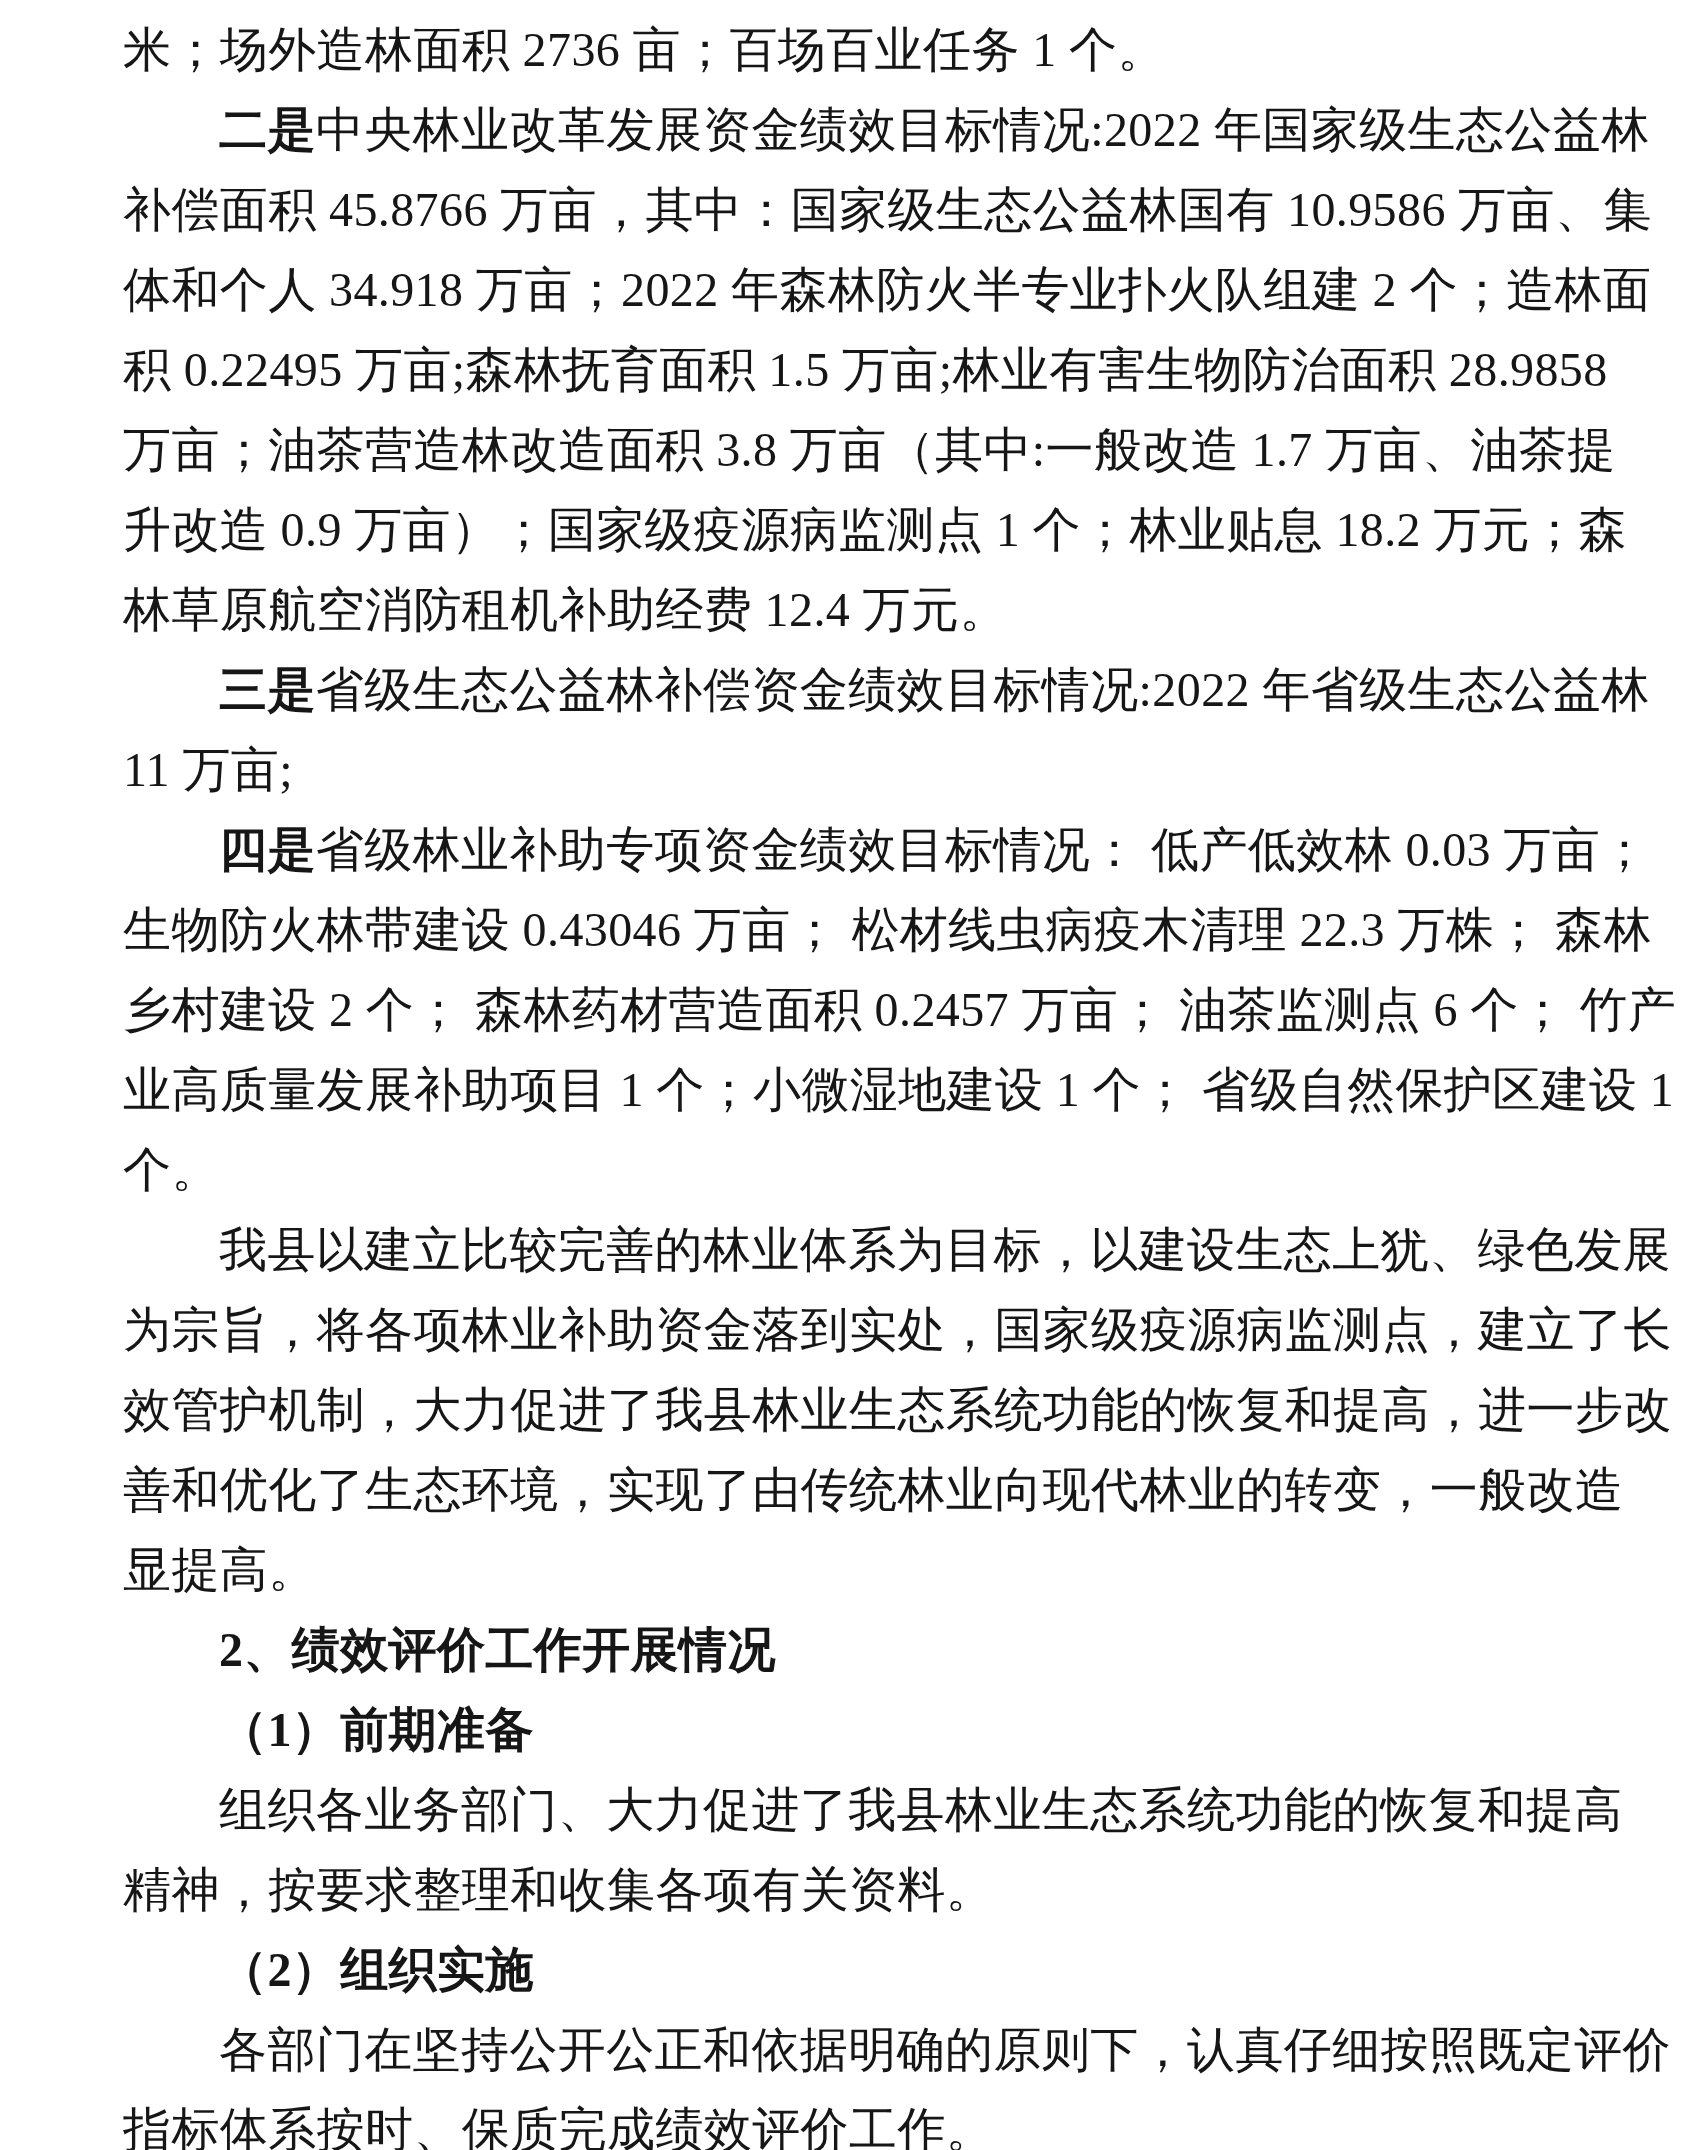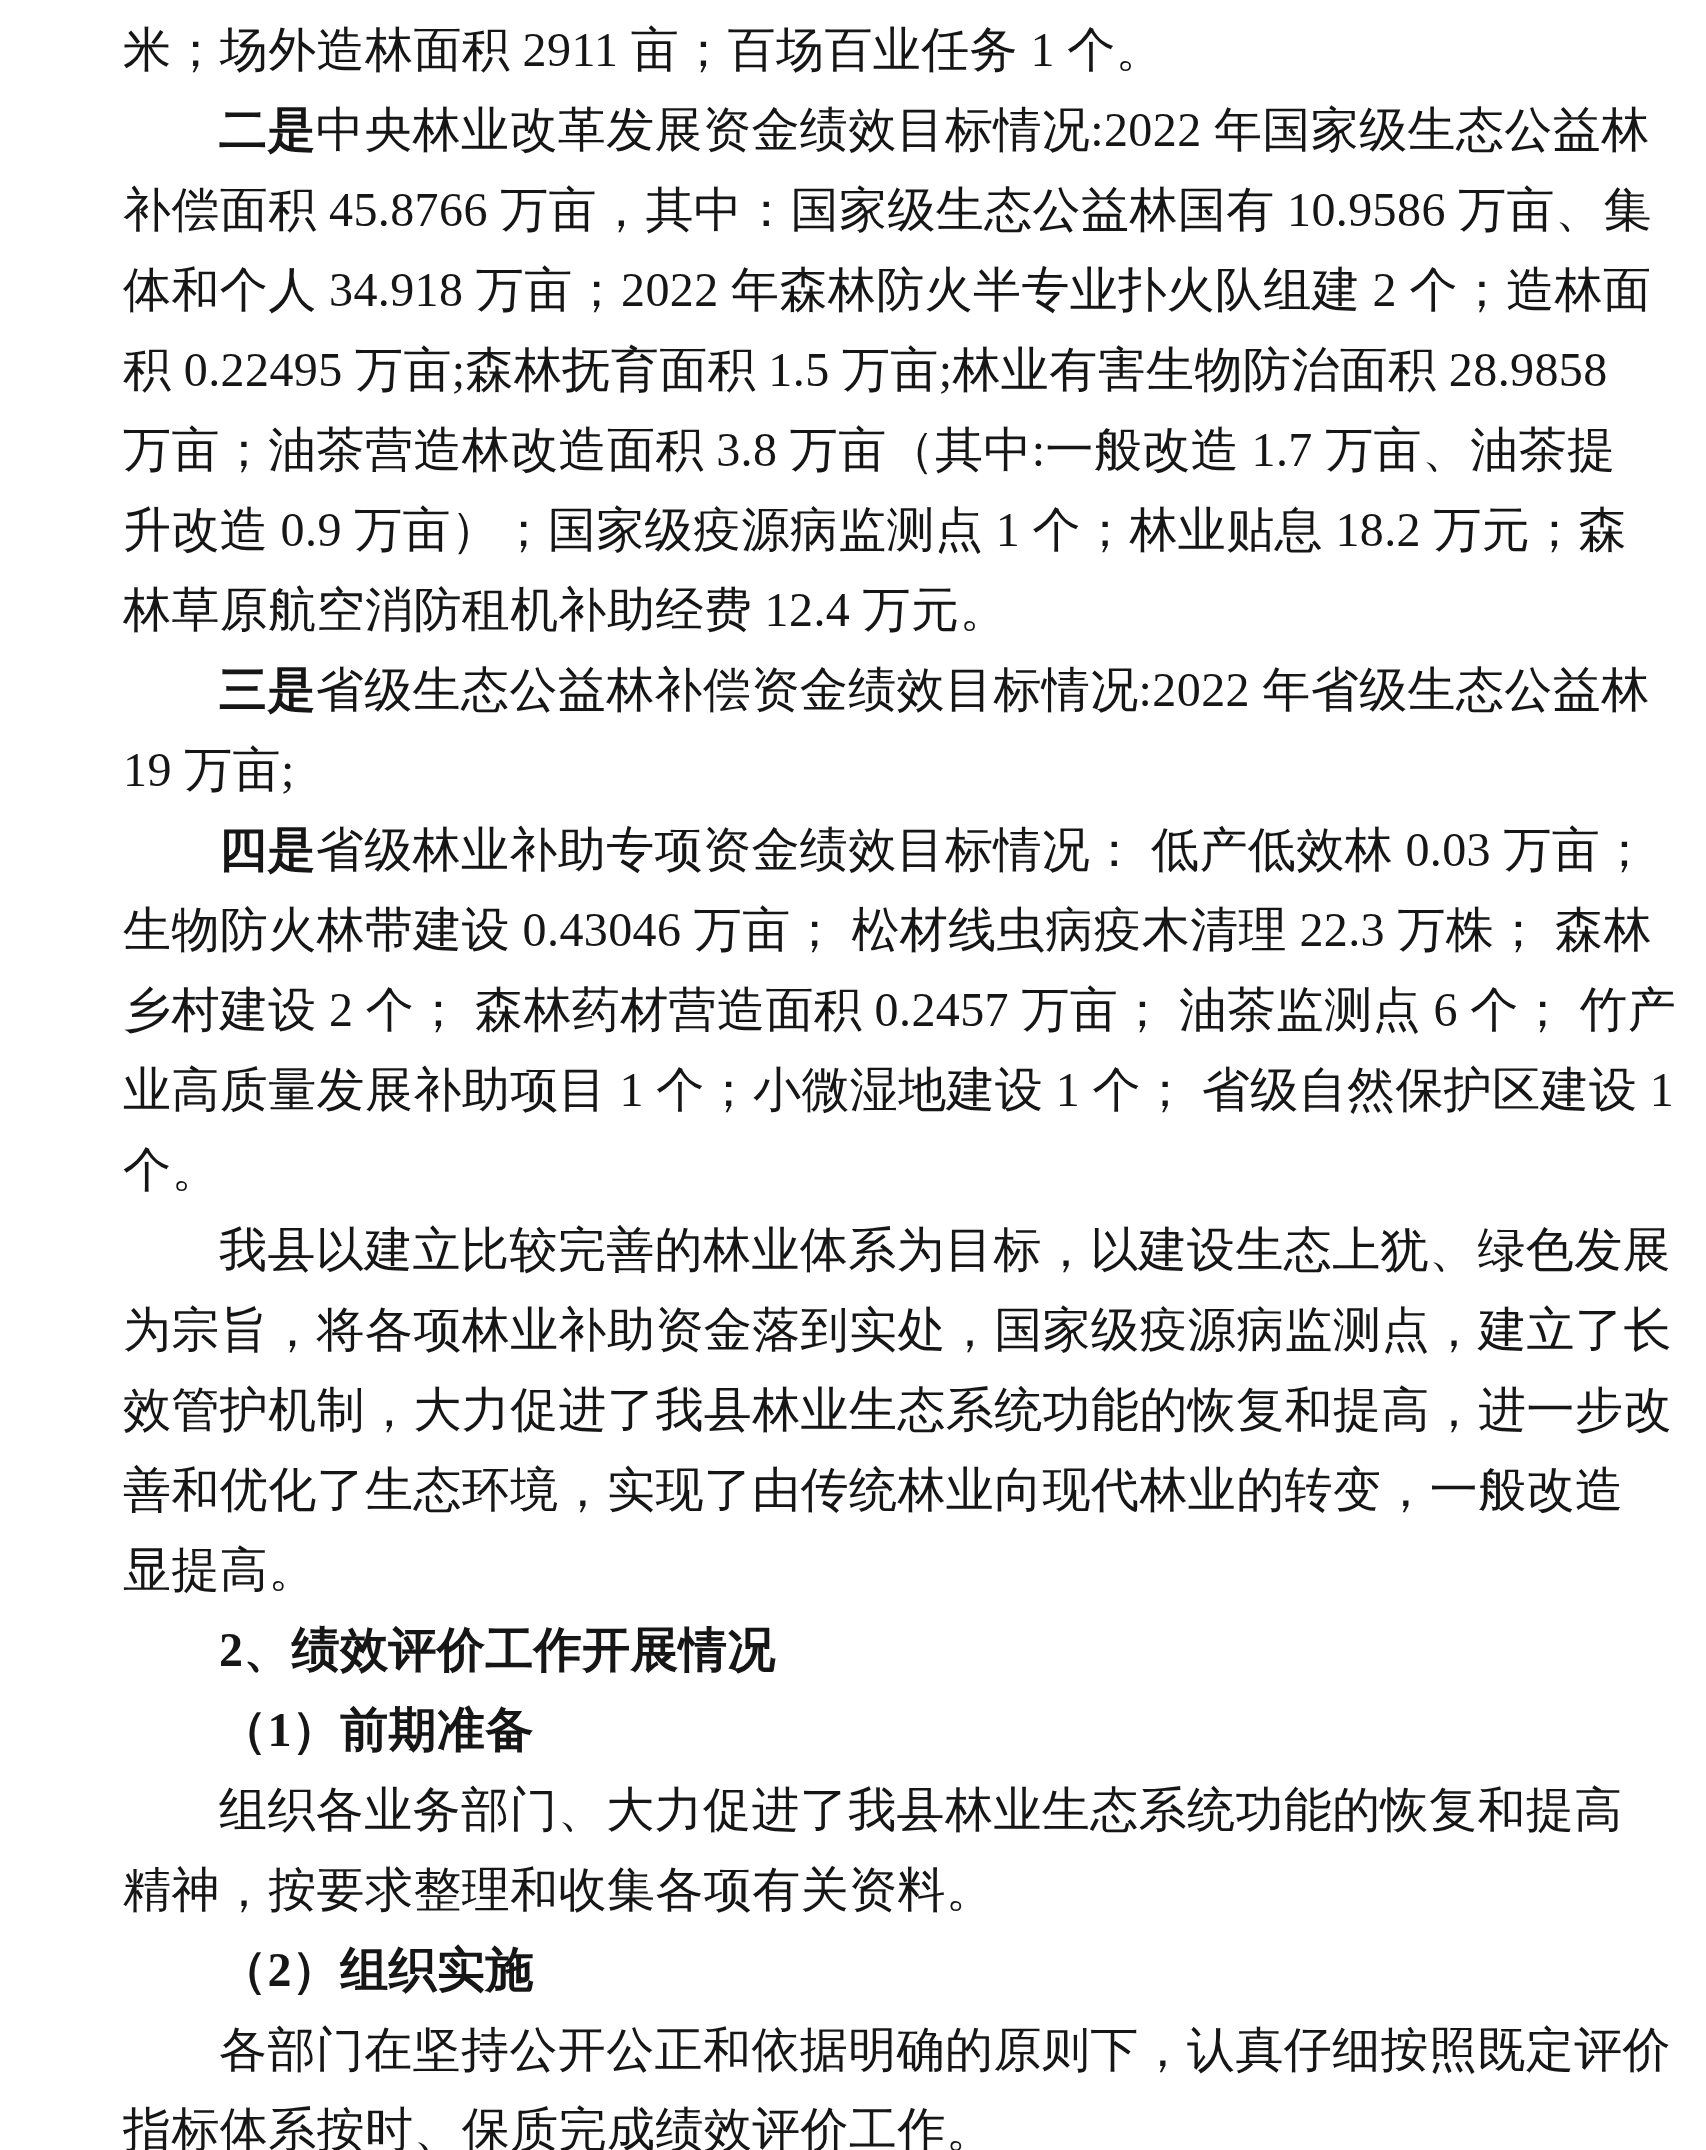--- a/index.html
+++ b/index.html
@@ -37,30 +37,30 @@
   }
   .b {
     font-weight: 700;
   }
 </style>
 </head>
 <body>
 
 <div class="page">
   <div class="content" id="doc-lines">
-      <div class="line"><span>米；场外造林面积 2911 亩；百场百业任务 1 个。</span></div>
+      <div class="line"><span>米；场外造林面积 2736 亩；百场百业任务 1 个。</span></div>
       <div class="line j ind"><span class="b">二是</span><span>中央林业改革发展资金绩效目标情况:2022 年国家级生态公益林</span></div>
       <div class="line j"><span>补偿面积 45.8766 万亩，其中：国家级生态公益林国有 10.9586 万亩、集</span></div>
       <div class="line j"><span>体和个人 34.918 万亩；2022 年森林防火半专业扑火队组建 2 个；造林面</span></div>
       <div class="line j"><span>积 0.22495 万亩;森林抚育面积 1.5 万亩;林业有害生物防治面积 28.9858</span></div>
       <div class="line j"><span>万亩；油茶营造林改造面积 3.8 万亩（其中:一般改造 1.7 万亩、油茶提</span></div>
       <div class="line j"><span>升改造 0.9 万亩）；国家级疫源病监测点 1 个；林业贴息 18.2 万元；森</span></div>
       <div class="line"><span>林草原航空消防租机补助经费 12.4 万元。</span></div>
       <div class="line j ind"><span class="b">三是</span><span>省级生态公益林补偿资金绩效目标情况:2022 年省级生态公益林</span></div>
-      <div class="line"><span>19 万亩;</span></div>
+      <div class="line"><span>11 万亩;</span></div>
       <div class="line j ind"><span class="b">四是</span><span>省级林业补助专项资金绩效目标情况： 低产低效林 0.03 万亩；</span></div>
       <div class="line j"><span>生物防火林带建设 0.43046 万亩； 松材线虫病疫木清理 22.3 万株； 森林</span></div>
       <div class="line j"><span>乡村建设 2 个； 森林药材营造面积 0.2457 万亩； 油茶监测点 6 个； 竹产</span></div>
       <div class="line j"><span>业高质量发展补助项目 1 个；小微湿地建设 1 个； 省级自然保护区建设 1</span></div>
       <div class="line"><span>个。</span></div>
       <div class="line j ind"><span>我县以建立比较完善的林业体系为目标，以建设生态上犹、绿色发展</span></div>
       <div class="line j"><span>为宗旨，将各项林业补助资金落到实处，国家级疫源病监测点，建立了长</span></div>
       <div class="line j"><span>效管护机制，大力促进了我县林业生态系统功能的恢复和提高，进一步改</span></div>
       <div class="line j"><span>善和优化了生态环境，实现了由传统林业向现代林业的转变，一般改造</span></div>
       <div class="line"><span>显提高。</span></div>

